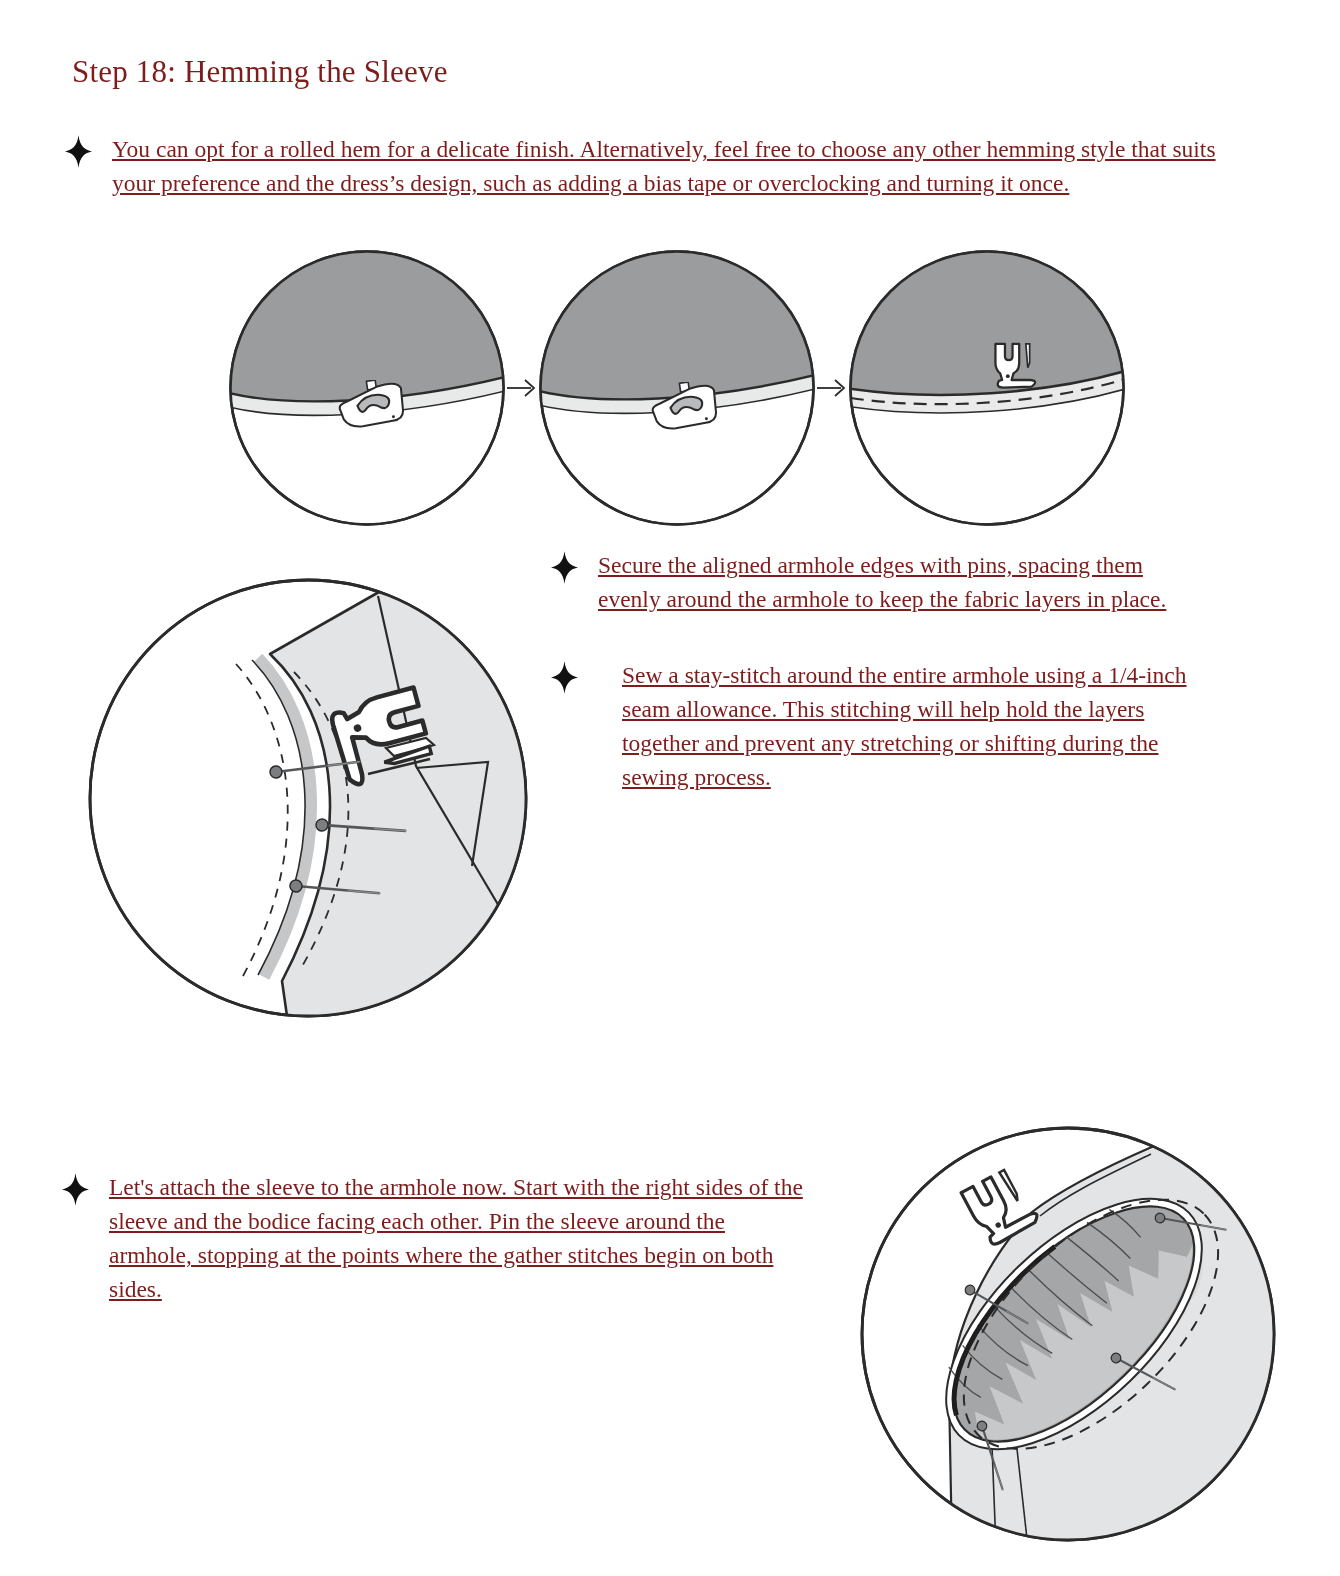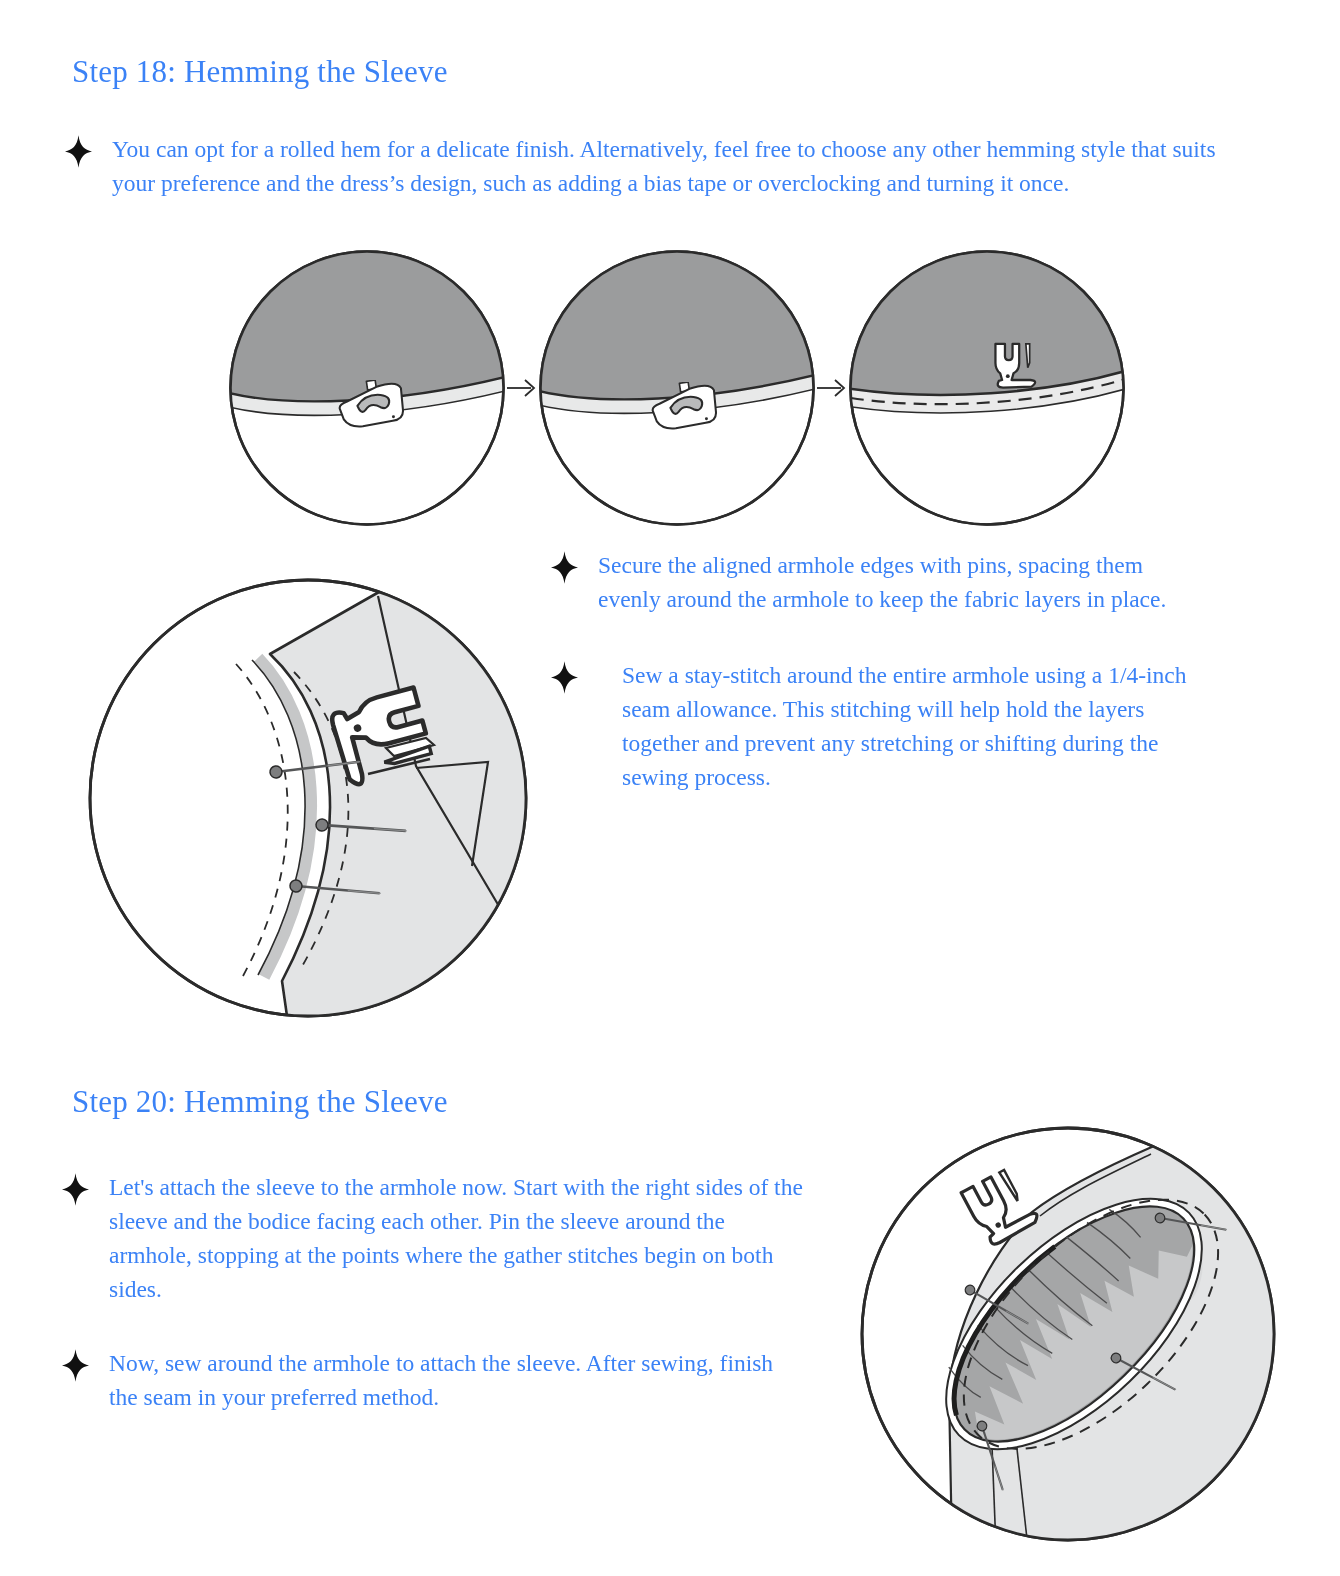--- a/index.html
+++ b/index.html
@@ -1,24 +1,24 @@
 <!DOCTYPE html>
 <html><head>
 <meta charset="utf-8">
 <style>
   html,body{margin:0;padding:0;background:#ffffff;}
   .page{
     position:relative;width:1340px;height:1576px;background:#ffffff;
-    font-family:"Liberation Serif", serif;color:#3b82f6;overflow:hidden;
+    font-family:"Liberation Serif", serif;color:#7f1d1d;overflow:hidden;
   }
   .abs{position:absolute;}
   .step-heading{
     font-size:31px;font-weight:400;margin:0;letter-spacing:0.2px;white-space:nowrap;
   }
-  .bullets{display:block;}
+  .bullets{display:block;text-decoration:underline;}
   .bullet{display:flex;align-items:flex-start;margin-bottom:40px;}
   .star{flex:0 0 27px;width:27px;height:33px;margin-top:3px;fill:#111;}
   .btext{margin:0 0 0 20px;font-size:23.5px;line-height:34px;}
   .circles-row{display:flex;align-items:center;}
   .circles-row .gap-arrow{flex:0 0 30px;}
   svg{display:block;}
 </style>
 </head>
 <body>
 
@@ -180,34 +180,27 @@
       </div>
       <div class="bullet">
         <svg class="star" viewBox="0 0 30 36">
           <path d="M15 0 C16.5 12 22 16.5 30 18 C22 19.5 16.5 24 15 36 C13.5 24 8 19.5 0 18 C8 16.5 13.5 12 15 0 Z"></path>
         </svg>
         <p class="btext" style="width:600px;margin-left:44px;">Sew a stay-stitch around the entire armhole using a 1/4-inch seam allowance. This stitching will help hold the layers together and prevent any stretching or shifting during the sewing process.</p>
       </div>
     </div>
   </div>
 
-  <h2 class="abs step-heading" style="left:72px;top:1084px;">Step 20: Hemming the Sleeve</h2>
 
   <div class="abs bullets" style="left:62px;top:1170px;width:760px;">
     <div class="bullet" style="margin-bottom:40px;">
       <svg class="star" viewBox="0 0 30 36">
         <path d="M15 0 C16.5 12 22 16.5 30 18 C22 19.5 16.5 24 15 36 C13.5 24 8 19.5 0 18 C8 16.5 13.5 12 15 0 Z"></path>
       </svg>
       <p class="btext" style="width:698px;">Let's attach the sleeve to the armhole now. Start with the right sides of the sleeve and the bodice facing each other. Pin the sleeve around the armhole, stopping at the points where the gather stitches begin on both sides.</p>
-    </div>
-    <div class="bullet">
-      <svg class="star" viewBox="0 0 30 36">
-        <path d="M15 0 C16.5 12 22 16.5 30 18 C22 19.5 16.5 24 15 36 C13.5 24 8 19.5 0 18 C8 16.5 13.5 12 15 0 Z"></path>
-      </svg>
-      <p class="btext" style="width:698px;">Now, sew around the armhole to attach the sleeve. After sewing, finish the seam in your preferred method.</p>
     </div>
   </div>
 
   <svg class="abs" style="left:858px;top:1124px;" width="424" height="424" viewBox="0 0 424 424">
     <defs>
       <clipPath id="c20">
           <circle cx="210" cy="210" r="206"></circle>
         </clipPath>
       <clipPath id="c20open">
           <ellipse cx="0" cy="0" rx="150" ry="70"></ellipse>

